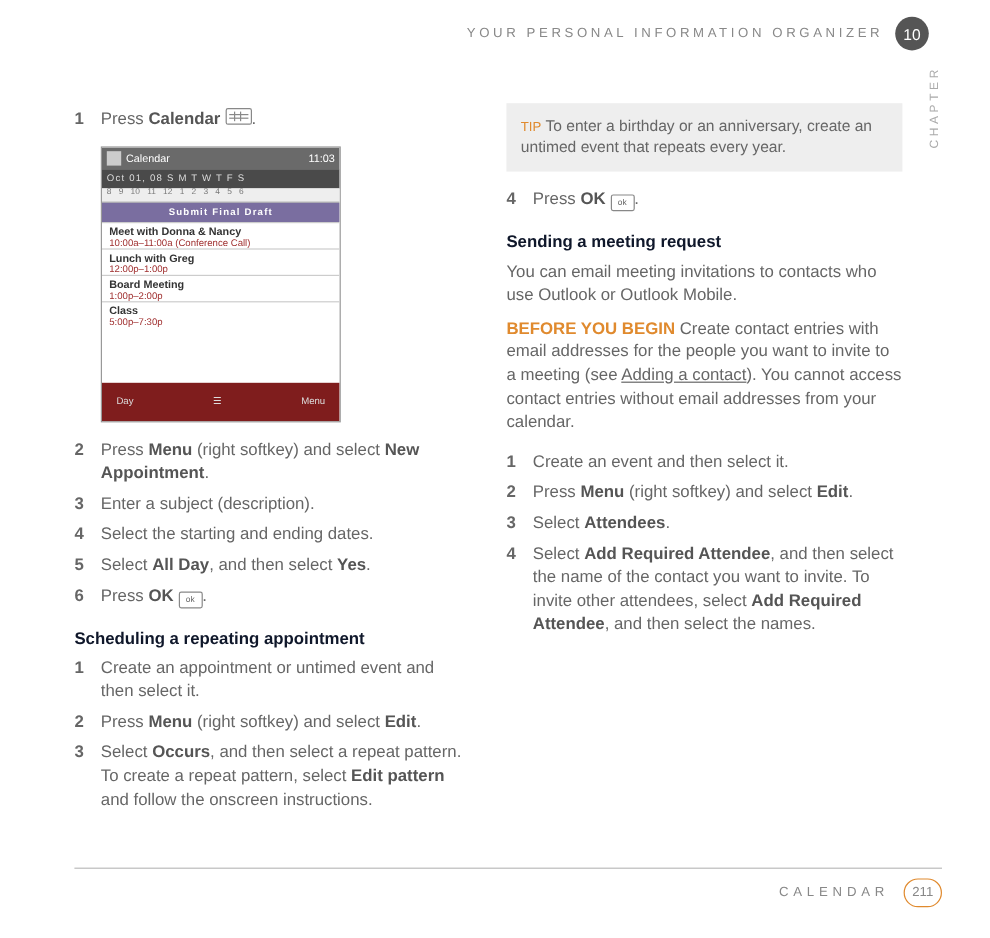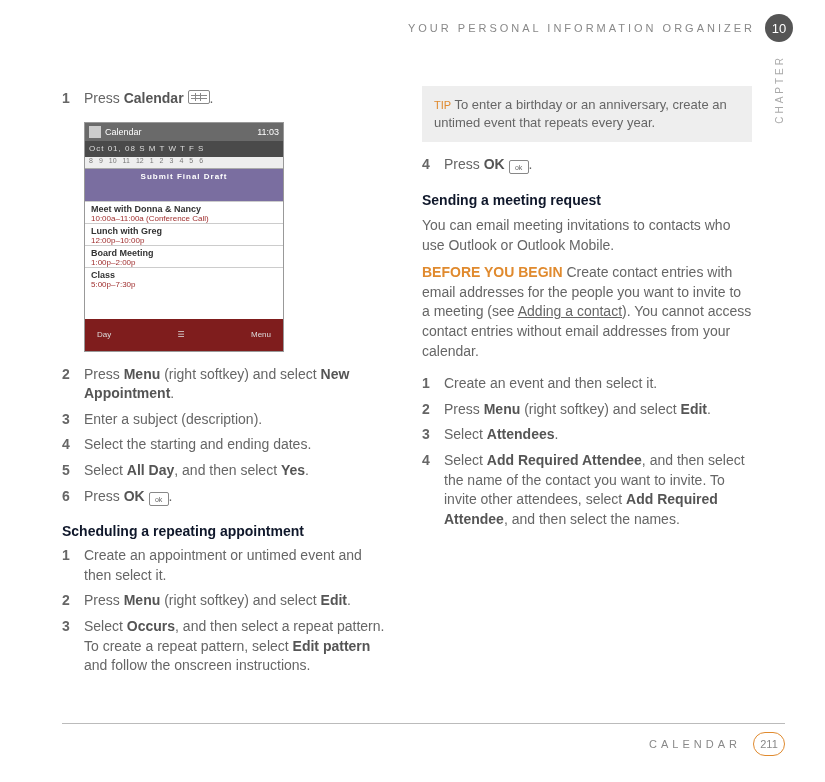--- a/index.html
+++ b/index.html
@@ -15,21 +15,21 @@
   }
   .page {
     position: relative;
     width: 825px;
     height: 782px;
     padding: 20px 40px 20px 62px;
   }
   .header-row {
     position: absolute;
     top: 14px;
-    right: 32px;
+    right: 51px;
     display: flex;
     align-items: center;
     gap: 10px;
   }
   .header-title {
     letter-spacing: 3px;
     font-size: 11px;
     color: #888888;
   }
   .chapter-badge {
@@ -155,21 +155,21 @@
     border-bottom: 1px solid #aaa;
     font-size: 7px;
     color: #777;
     padding: 0 4px;
     display:flex;
     gap:6px;
   }
   .ss-band {
     background: #7a6ea0;
     color: #fff;
-    height: 32px;
+    height: 16px;
     line-height: 16px;
     text-align: center;
     font-weight: bold;
     letter-spacing: 1px;
     font-size: 8px;
   }
   .ss-item { padding: 2px 6px 0 6px; border-top: 1px solid #ccc; }
   .ss-item .t { color: #333; font-weight: bold; }
   .ss-item .s { color: #a03030; font-size: 8px; }
   .ss-softkeys {
@@ -261,21 +261,21 @@
           <span>5</span>
           <span>6</span>
         </div>
         <div class="ss-band">Submit Final Draft</div>
         <div class="ss-item">
           <div class="t">Meet with Donna &amp; Nancy</div>
           <div class="s">10:00a–11:00a (Conference Call)</div>
         </div>
         <div class="ss-item">
           <div class="t">Lunch with Greg</div>
-          <div class="s">12:00p–10:00p</div>
+          <div class="s">12:00p–1:00p</div>
         </div>
         <div class="ss-item">
           <div class="t">Board Meeting</div>
           <div class="s">1:00p–2:00p</div>
         </div>
         <div class="ss-item">
           <div class="t">Class</div>
           <div class="s">5:00p–7:30p</div>
         </div>
         <div class="ss-softkeys">

